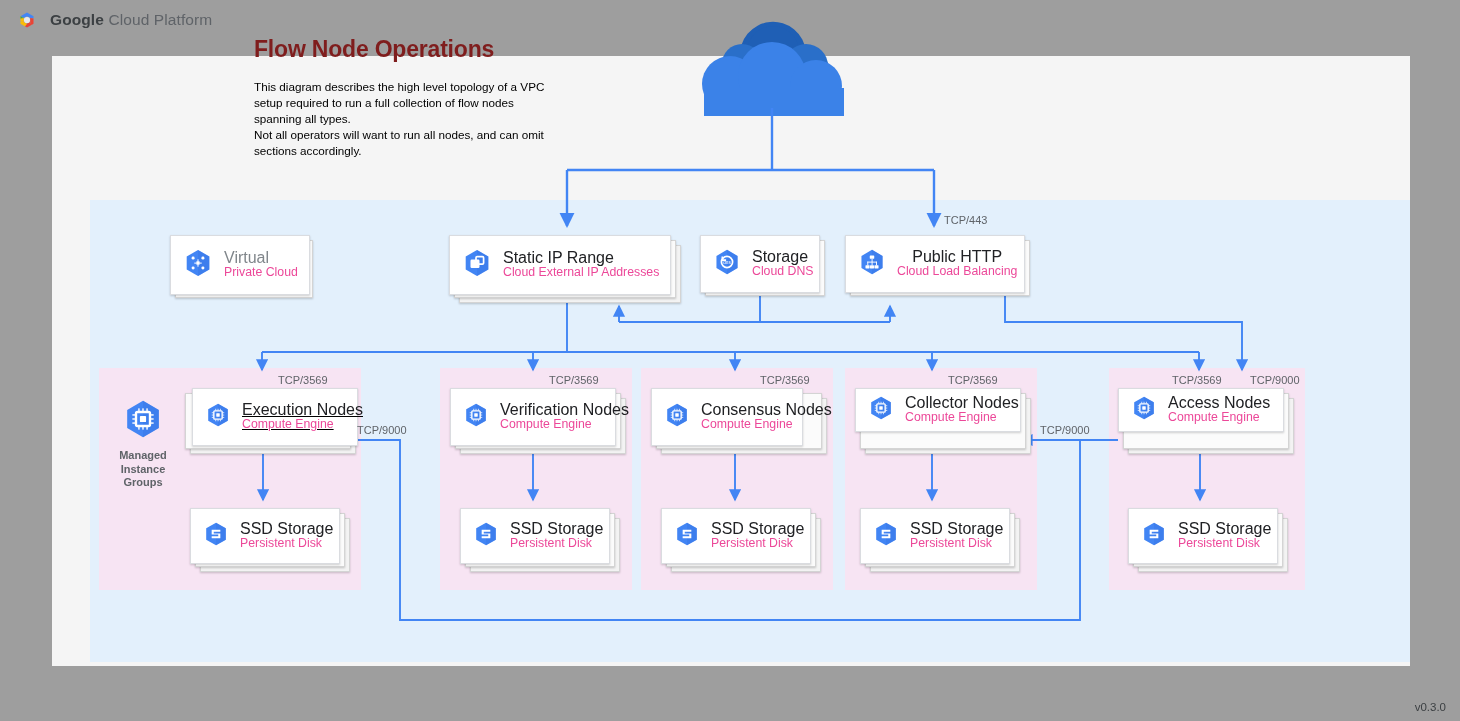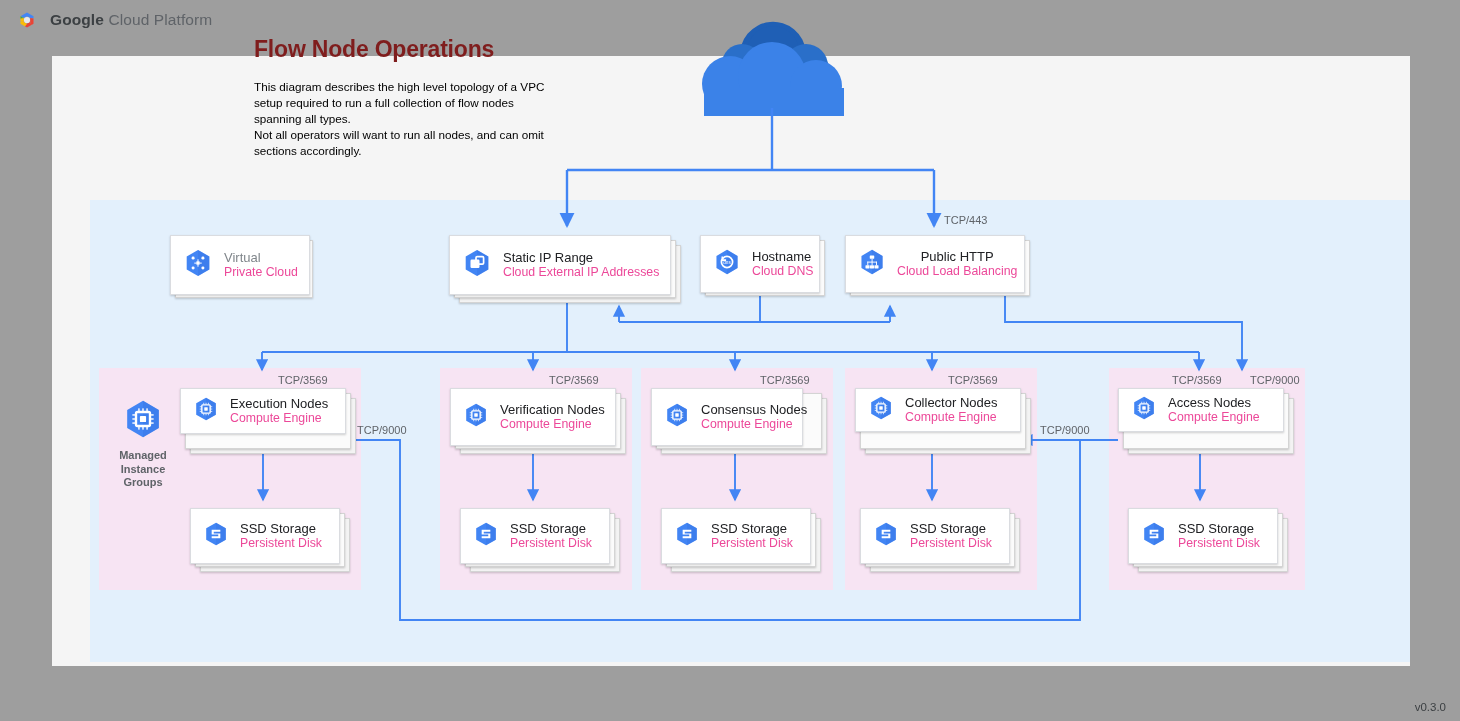--- a/index.html
+++ b/index.html
@@ -32,21 +32,21 @@
 
   
   .card {
     position:absolute; background:#fff; border:1px solid #dadce0;
     display:flex; align-items:center;
     box-shadow:0 1px 2px rgba(0,0,0,.18);
     z-index:6;
   }
   .card .ico { flex:0 0 auto; margin-left:12px; }
   .card .txt { margin-left:11px; line-height:14.5px; }
-  .card .t1 { font-size:13px; color:#202124; white-space:nowrap;}
+  .card .t1 { font-size:16px; color:#202124; white-space:nowrap;}
   .card .t2 { font-size:12.3px; color:#ec4899; white-space:nowrap;}
   .card.gray .t1 { color:#80868b; }
 
   
   .stack1, .stack2 {
     position:absolute; background:#fbfbfb; border:1px solid #d4d4d4;
     box-shadow:0 1px 2px rgba(0,0,0,.2); z-index:4;
   }
   .stack2 { z-index:3; background:#f3f3f3;}
 
@@ -200,21 +200,21 @@
   <span class="ico">
     <svg width="28" height="28" viewBox="0 0 30 30">
       <path d="M15 2 L26.3 8.5 L26.3 21.5 L15 28 L3.7 21.5 L3.7 8.5 Z" fill="#4285f4"></path>
       <path d="M15 2 L26.3 8.5 L26.3 21.5 L15 28 Z" fill="#3b78e7" opacity=".55"></path>
       <circle cx="15" cy="15" r="6" fill="none" stroke="#fff" stroke-width="1.8"></circle>
       <path d="M10 9 L10 13 L14 13" fill="none" stroke="#fff" stroke-width="1.8"></path>
       <text x="15" y="17.4" font-size="5" fill="#fff" text-anchor="middle" font-family="sans-serif">dns</text>
     </svg>
   </span>
   <span class="txt">
-    <div class="t1">Hostname</div>
+    <div class="t1">Storage</div>
     <div class="t2">Cloud DNS</div>
   </span>
 </div>
 
 <div class="stack1" style="left:850px; top:240px; width:180px; height:56px;"></div>
 <div class="card" style="left:845px; top:235px; width:180px; height:58px;text-align:center;">
   <span class="ico">
     <svg width="28" height="28" viewBox="0 0 30 30">
       <path d="M15 2 L26.3 8.5 L26.3 21.5 L15 28 L3.7 21.5 L3.7 8.5 Z" fill="#4285f4"></path>
       <path d="M15 2 L26.3 8.5 L26.3 21.5 L15 28 Z" fill="#3b78e7" opacity=".55"></path>
@@ -258,21 +258,21 @@
         <rect x="20.4" y="17.4" width="2.2" height="1"></rect>
     </g>
   </svg>
 </div>
 <div class="miglabel" style="left:112px;top:449px;white-space:pre-line;">Managed
 Instance
 Groups</div>
 
 <div class="stack2" style="left:190px; top:398px; width:166px; height:56px;"></div>
 <div class="stack1" style="left:185px; top:393px; width:166px; height:56px;"></div>
-<div class="card" style="left:180px; top:388px; width:166px; height:46px;">
+<div class="card" style="left:192px; top:388px; width:166px; height:58px;text-decoration:underline;">
   <span class="ico">
     <svg width="26" height="26" viewBox="0 0 30 30">
       <path d="M15 2 L26.3 8.5 L26.3 21.5 L15 28 L3.7 21.5 L3.7 8.5 Z" fill="#4285f4"></path>
       <path d="M15 2 L26.3 8.5 L26.3 21.5 L15 28 Z" fill="#3b78e7" opacity=".55"></path>
       <rect x="10.2" y="10.2" width="9.6" height="9.6" rx="1" fill="none" stroke="#fff" stroke-width="1.6"></rect>
       <rect x="13" y="13" width="4" height="4" rx=".5" fill="#fff"></rect>
       <g fill="#fff">
           <rect x="12" y="7.8" width=".9" height="2"></rect>
           <rect x="14.6" y="7.8" width=".9" height="2"></rect>
           <rect x="17.2" y="7.8" width=".9" height="2"></rect>

